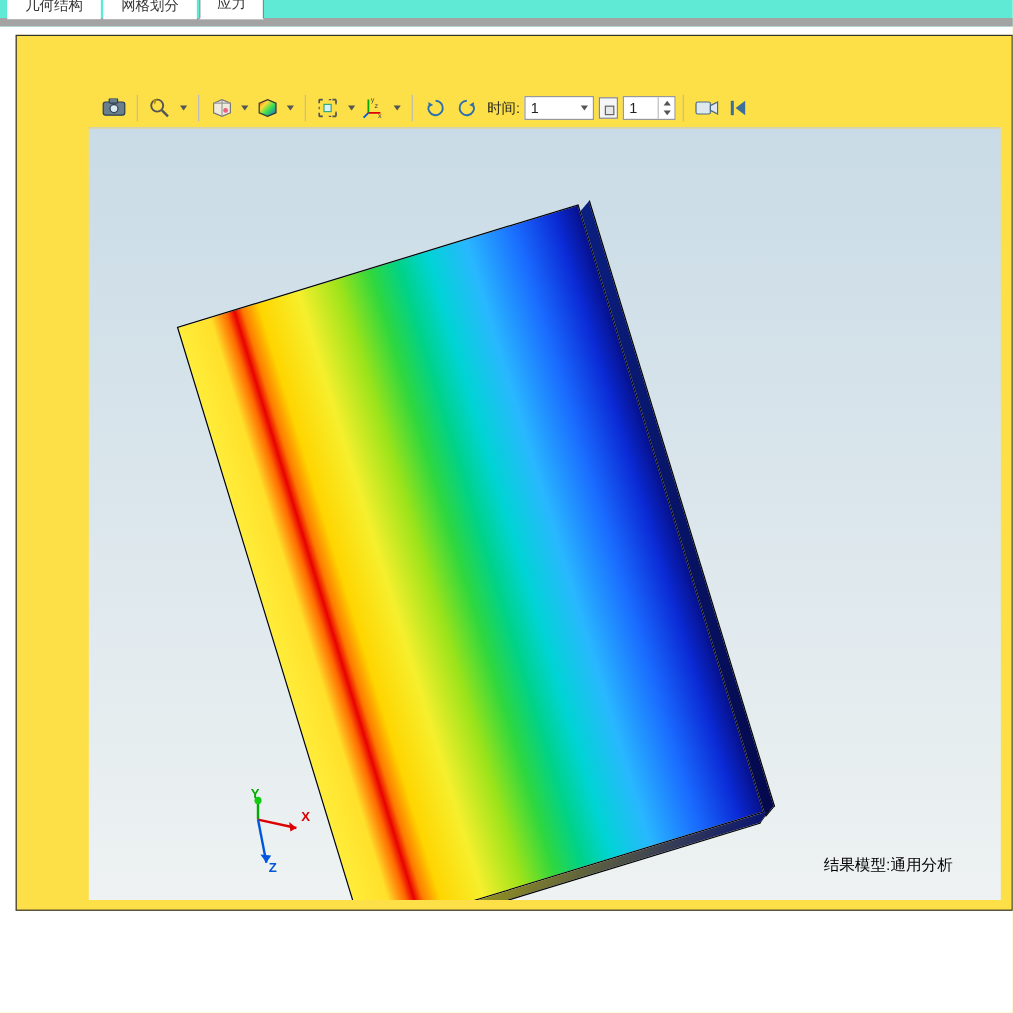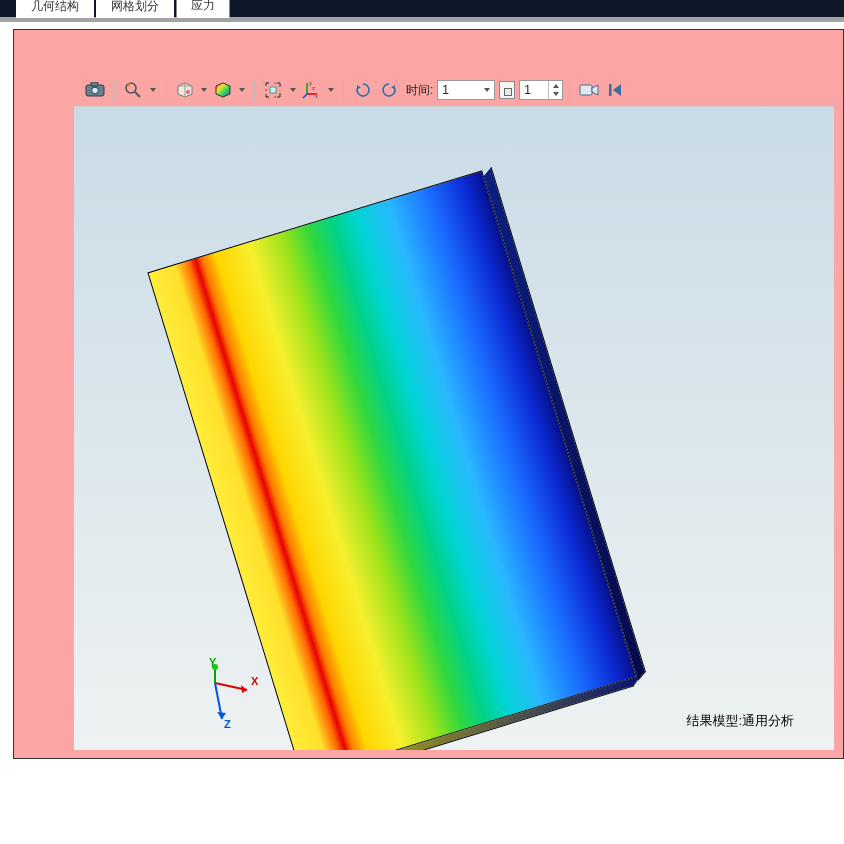--- a/index.html
+++ b/index.html
@@ -7,23 +7,23 @@
       width: 844px; height: 844px;
       font-family: "Microsoft YaHei", SimSun, sans-serif;
       font-size: 12px;
       background: #fff;
       overflow: hidden;
     }
     .tabs {
       display: flex;
       align-items: flex-end;
       height: 22px;
-      border-bottom: 5px solid #a3a3a3;
-      padding-left: 16px;
-      background: #0f172a;
+      border-bottom: 7px solid #a3a3a3;
+      padding-left: 6px;
+      background: #5eead4;
     }
     .tab {
       padding: 3px 14px 3px 14px;
       font-size: 12px;
       color: #333;
       cursor: pointer;
       border: 1px solid transparent;
       border-bottom: none;
       margin-right: 2px;
       position: relative;
@@ -34,21 +34,21 @@
       border: 1px solid #888;
       border-bottom: 1px solid #fff;
       background: #fff;
     }
     .panel {
       border: 1px solid #333;
       margin: 7px 0 0 13px;
       width: 831px;
       height: 730px;
       position: relative;
-      background: #fca5a5;
+      background: #fde047;
     }
     .toolbar {
       position: absolute;
       top: 46px; left: 68px;
       display: flex;
       align-items: center;
       gap: 0;
       height: 28px;
     }
     .toolbar .sep {

